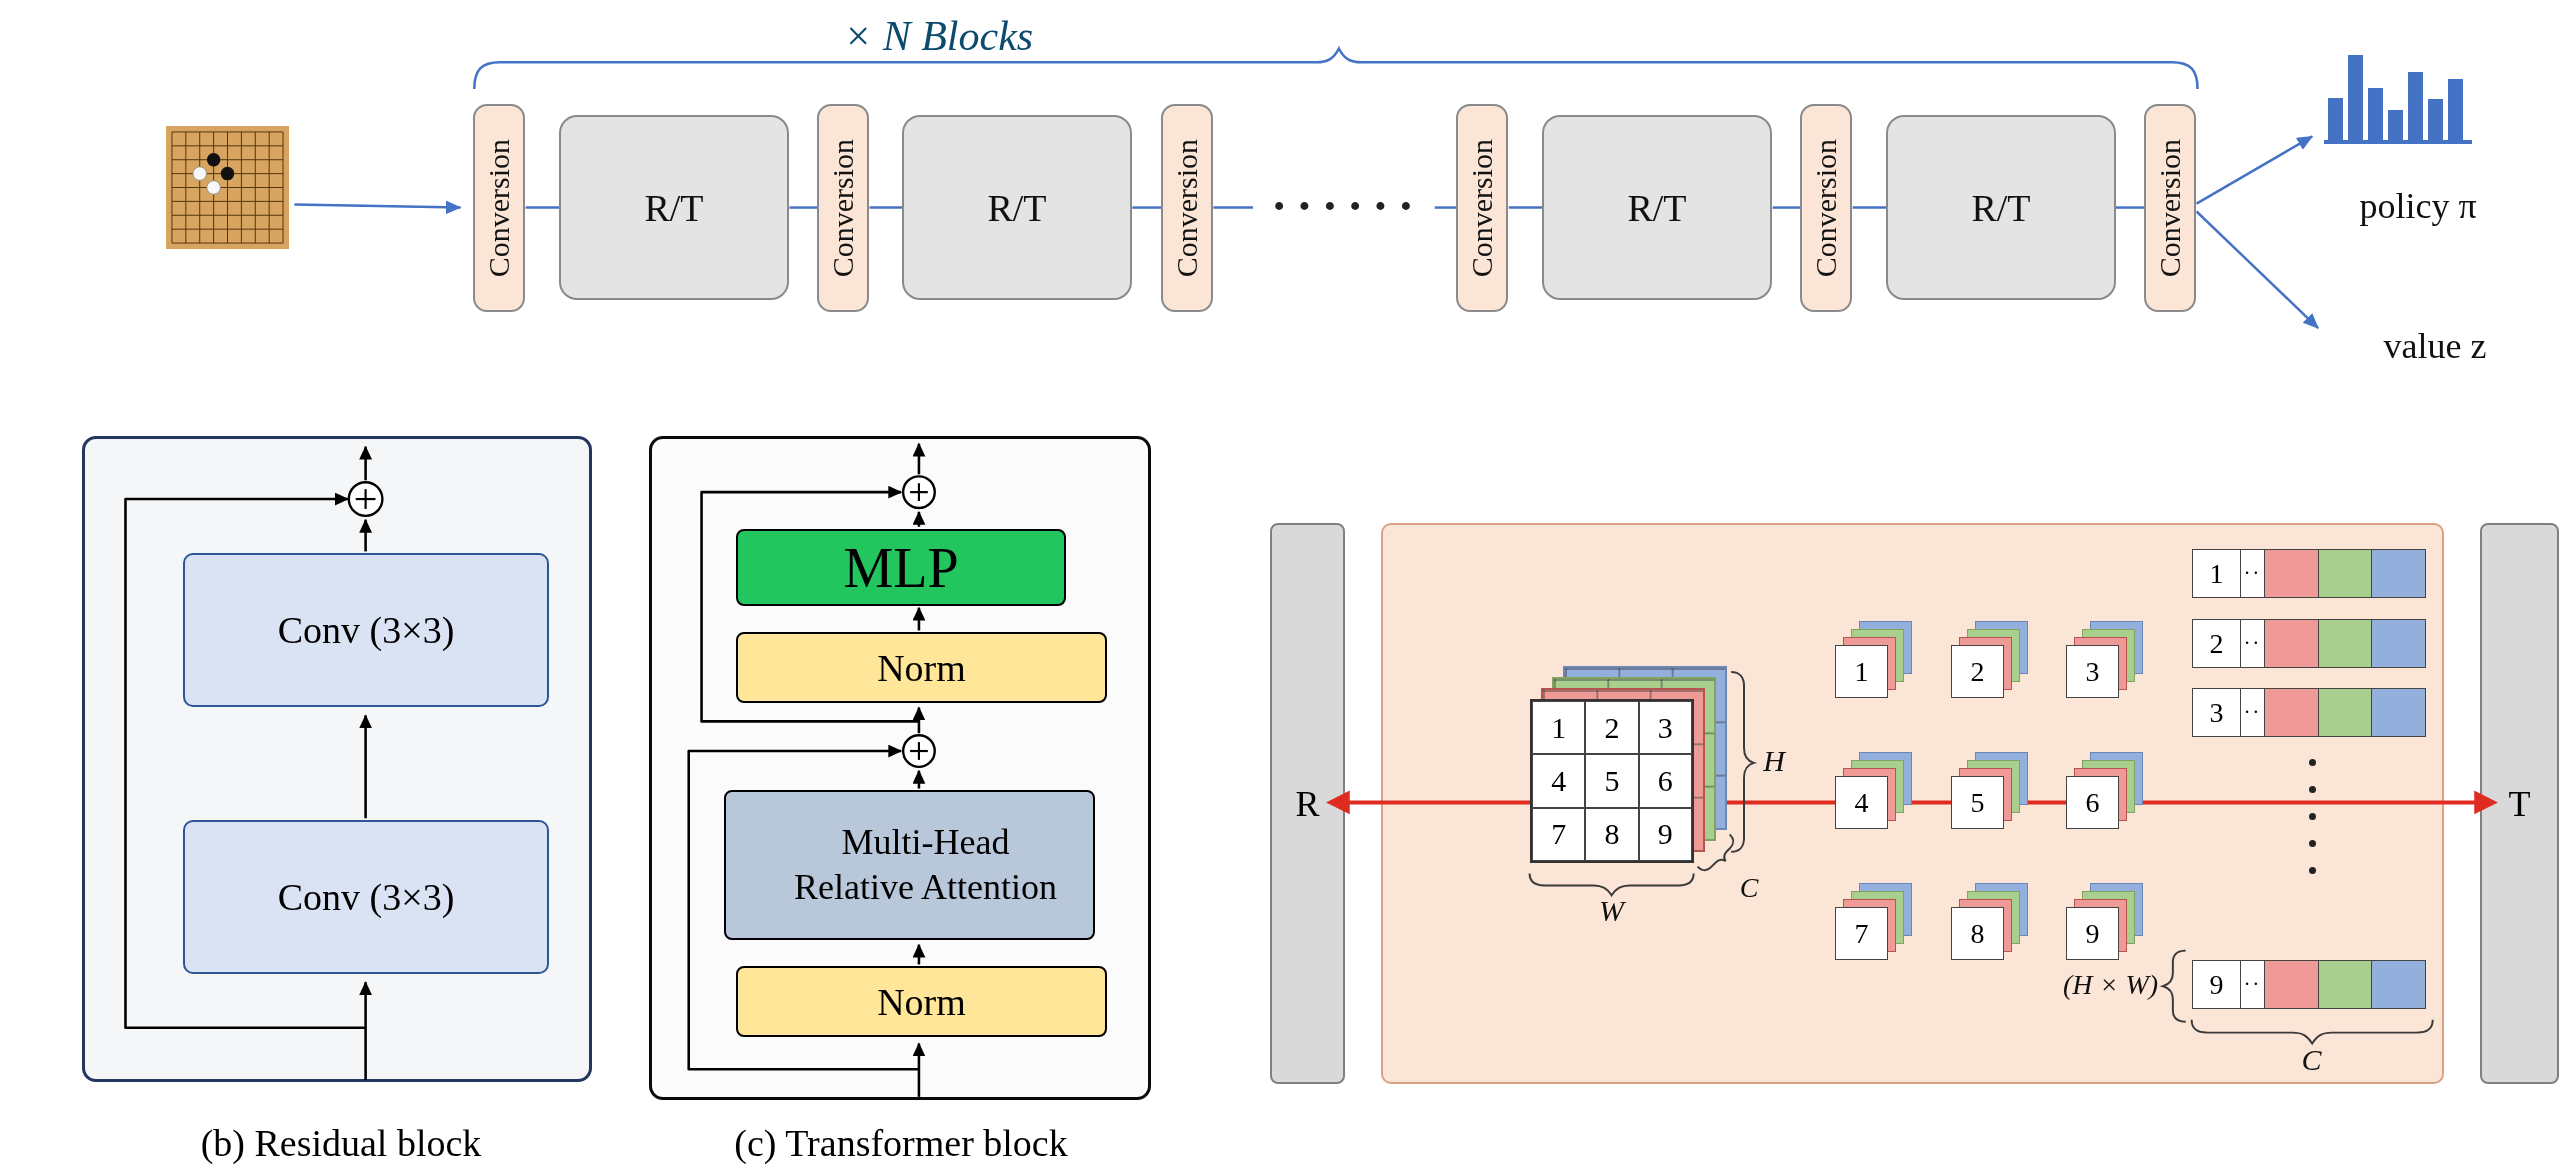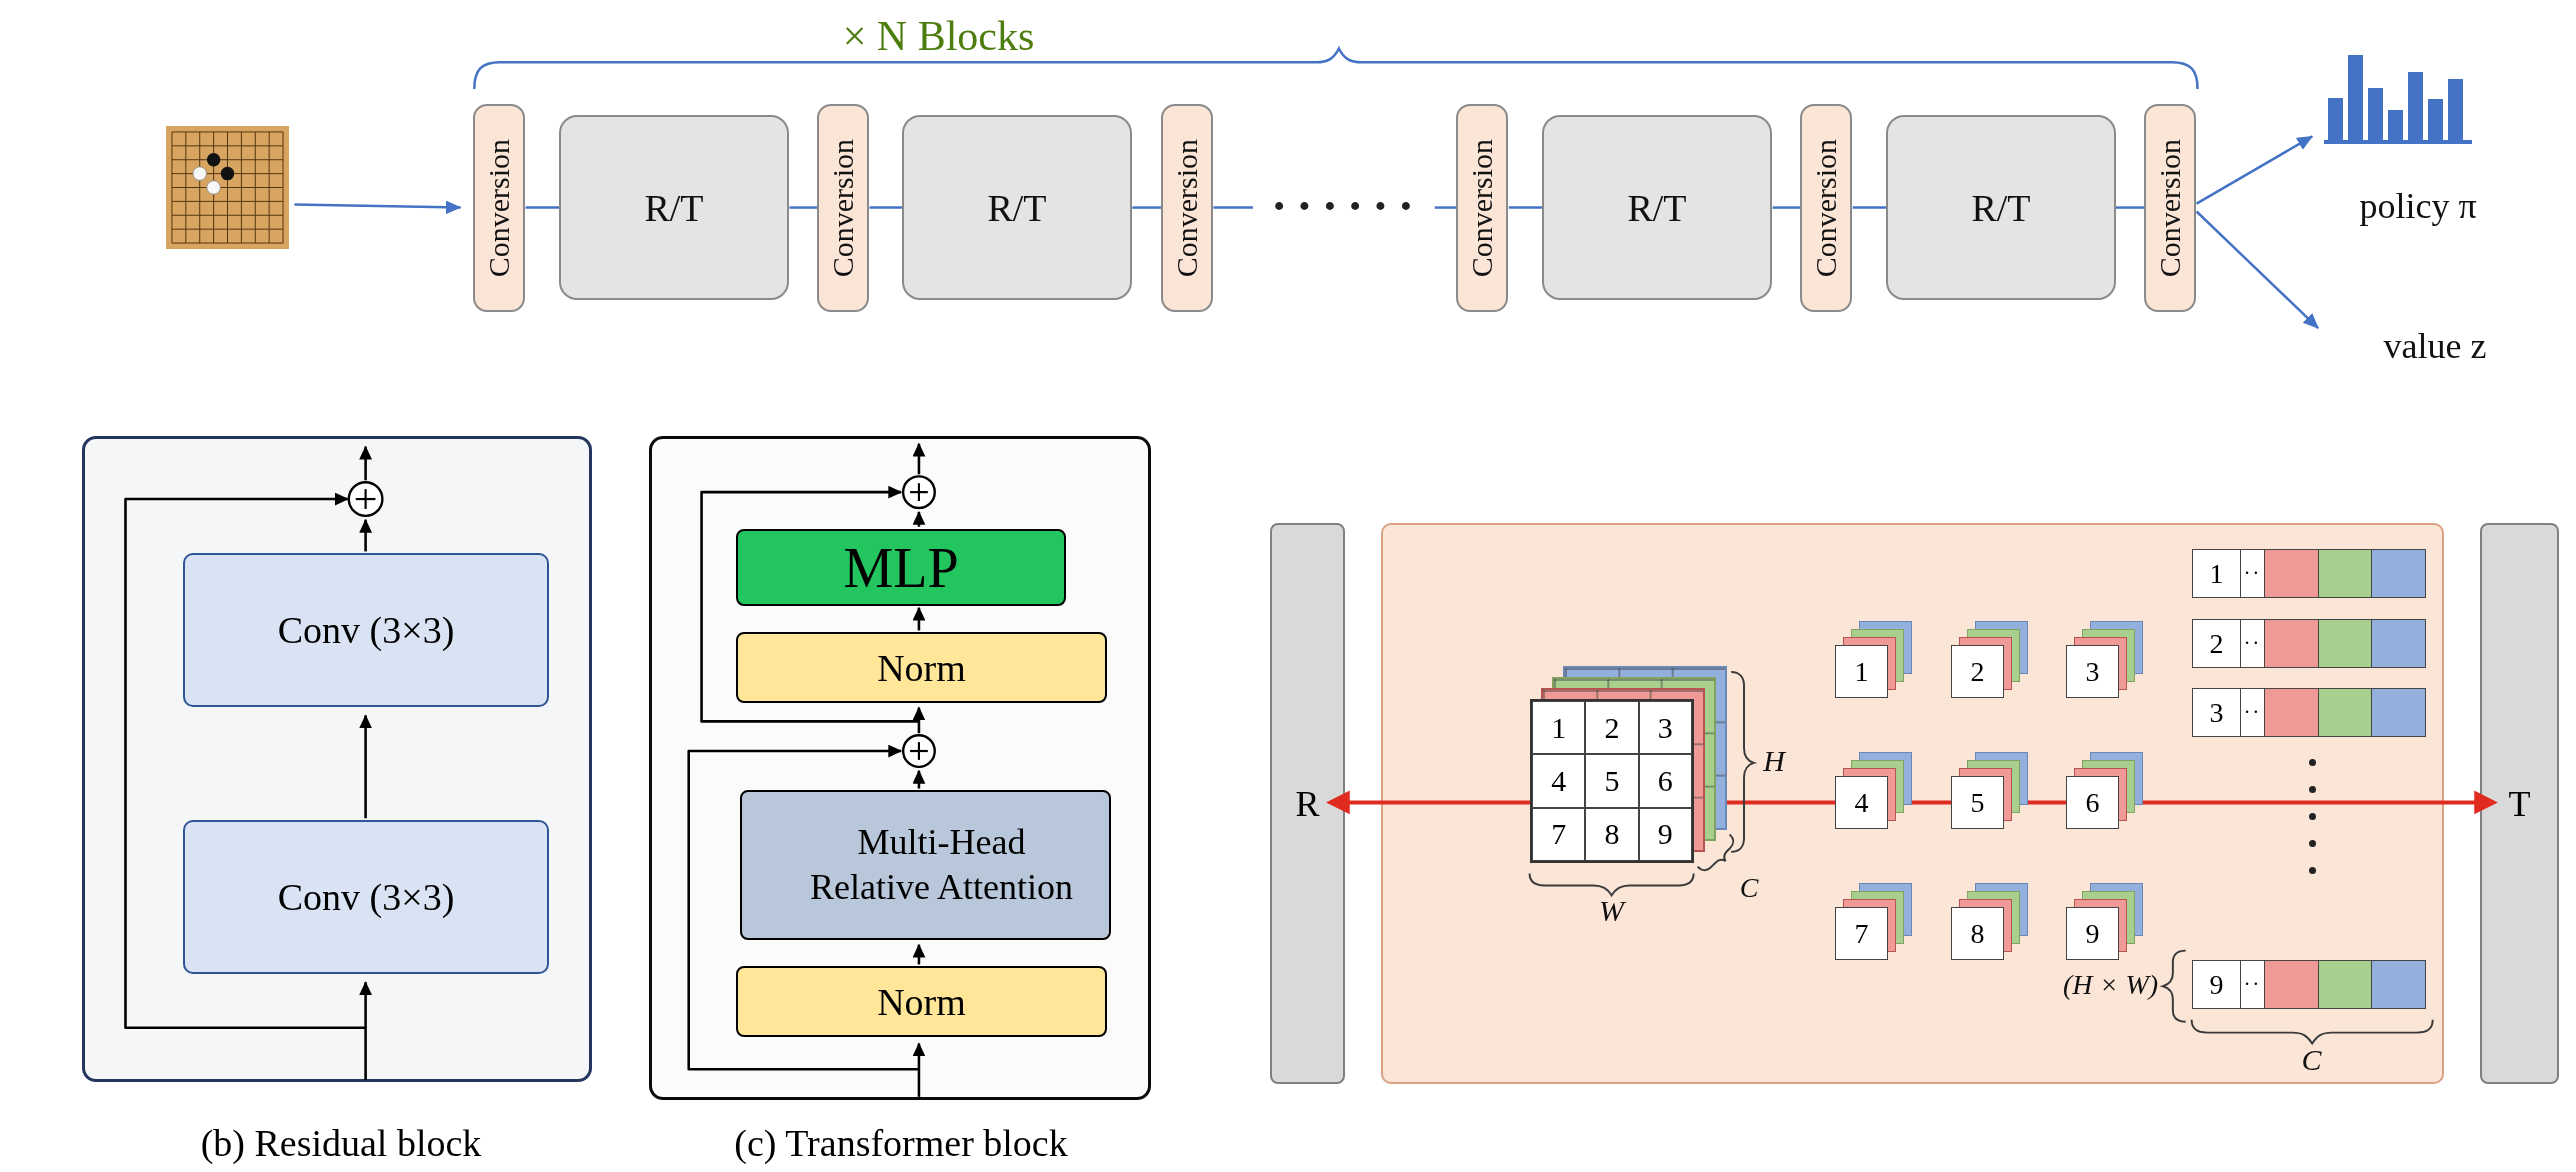--- a/index.html
+++ b/index.html
@@ -9,21 +9,21 @@
   .abs { position: absolute; }
   .flexc { display: flex; align-items: center; justify-content: center; }
 
   
   .conv-box { width: 52px; height: 208px; background: #fbe5d6; border: 2px solid #8a8a8a;
     border-radius: 14px; z-index: 3; }
   .vtext { writing-mode: vertical-rl; transform: rotate(180deg); font-size: 30px; color: #111; }
   .rt-box { width: 230px; height: 185px; background: #e4e4e4; border: 2px solid #8a8a8a;
     border-radius: 18px; font-size: 38px; color: #111; z-index: 3; }
   .dots-a { font-size: 49px; letter-spacing: 9px; color: #222; z-index: 3; font-weight: bold; }
-  .nblocks { font-size: 42px; color: #4d7c0f; z-index: 3; }
+  .nblocks { font-size: 42px; font-style: italic; color: #0c4a6e; z-index: 3; }
   .pchart { z-index: 3; }
   .pbars { display: flex; align-items: flex-end; gap: 5px; height: 91px;
     border-bottom: 4px solid #4472c4; padding: 0 4px; }
   .pbar { width: 15px; background: #4472c4; }
   .out-label { font-size: 36px; color: #111; z-index: 3; }
   .caption { font-size: 38px; color: #000; text-align: center; z-index: 4; }
 
   
   .b-wrap { width: 510px; height: 646px; background: #f4f6f8; border: 3px solid #24365f;
     border-radius: 14px; z-index: 1; }
@@ -250,21 +250,21 @@
   <div class="abs out-label flexc" style="left:2324px; top:184px; width:188px; height:43px;text-align:center;">policy π</div>
   <div class="abs out-label flexc" style="left:2348px; top:324px; width:174px; height:43px;">value z</div>
 
 
   <div class="abs conv2d flexc" style="left:183px; top:553px;">Conv (3×3)</div>
   <div class="abs conv2d flexc" style="left:183px; top:820px;">Conv (3×3)</div>
   <div class="abs caption" style="left:94px; top:1121px; width:494px; height:47px;">(b) Residual block</div>
 
   <div class="abs tblk mlp flexc" style="left:736px; top:529px;">MLP</div>
   <div class="abs tblk norm flexc" style="left:736px; top:632px;">Norm</div>
-  <div class="abs tblk mhra flexc" style="left:740px; top:790px;padding-left:32px;">
+  <div class="abs tblk mhra flexc" style="left:724px; top:790px;padding-left:32px;">
     <span>Multi-Head</span>
     <span>Relative Attention</span>
   </div>
   <div class="abs tblk norm flexc" style="left:736px; top:966px;">Norm</div>
   <div class="abs caption" style="left:654px; top:1121px; width:494px; height:47px;">(c) Transformer block</div>
 
   <div class="abs" style="left:1530px; top:666px; width:197px; height:197px; z-index:3;">
     <div class="bsheet sh-blue"></div>
     <div class="bsheet sh-green"></div>
     <div class="bsheet sh-red"></div>

